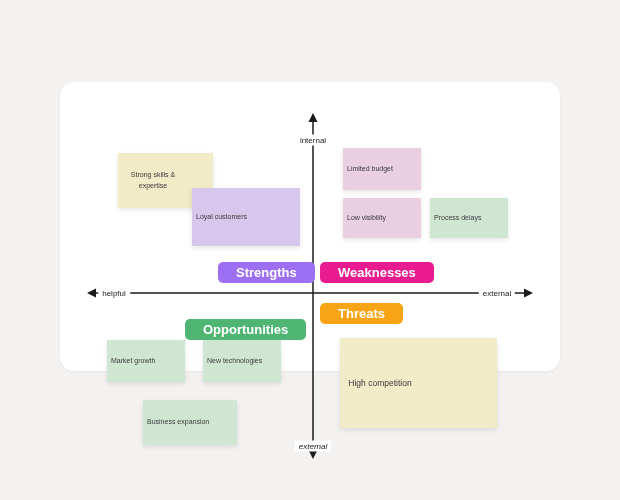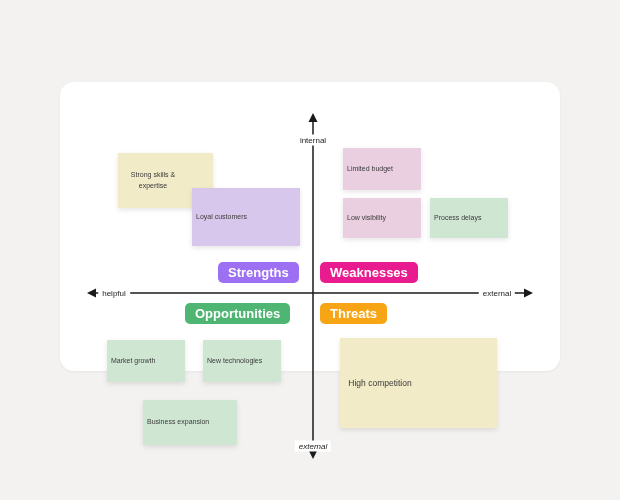--- a/index.html
+++ b/index.html
@@ -72,28 +72,28 @@
   .note-new-technologies  { left: 143px; top: 258px; width: 78px;  height: 42px; }
   .note-business-expansion{ left: 83px;  top: 318px; width: 94px;  height: 45px; }
   .note-high-competition  { left: 280px; top: 256px; width: 157px; height: 90px; font-size: 8.5px; }
   .note-high-competition span { width: 72px; }
 
   .quad-pill {
     position: absolute;
     color: #ffffff;
     font-size: 13px;
     font-weight: 700;
-    padding: 3px 10px;
+    padding: 3px 18px;
     border-radius: 5px;
     line-height: 15px;
     white-space: nowrap;
   }
   .pill-strengths     { left: 158px; top: 180px; }
   .pill-weaknesses    { left: 260px; top: 180px; }
-  .pill-opportunities { left: 125px; top: 221px; }
+  .pill-opportunities { left: 125px; top: 237px; }
   .pill-threats       { left: 260px; top: 221px; }
 </style>
 </head>
 <body>
 
 <div class="stage">
 
 
   <div class="canvas">
 

